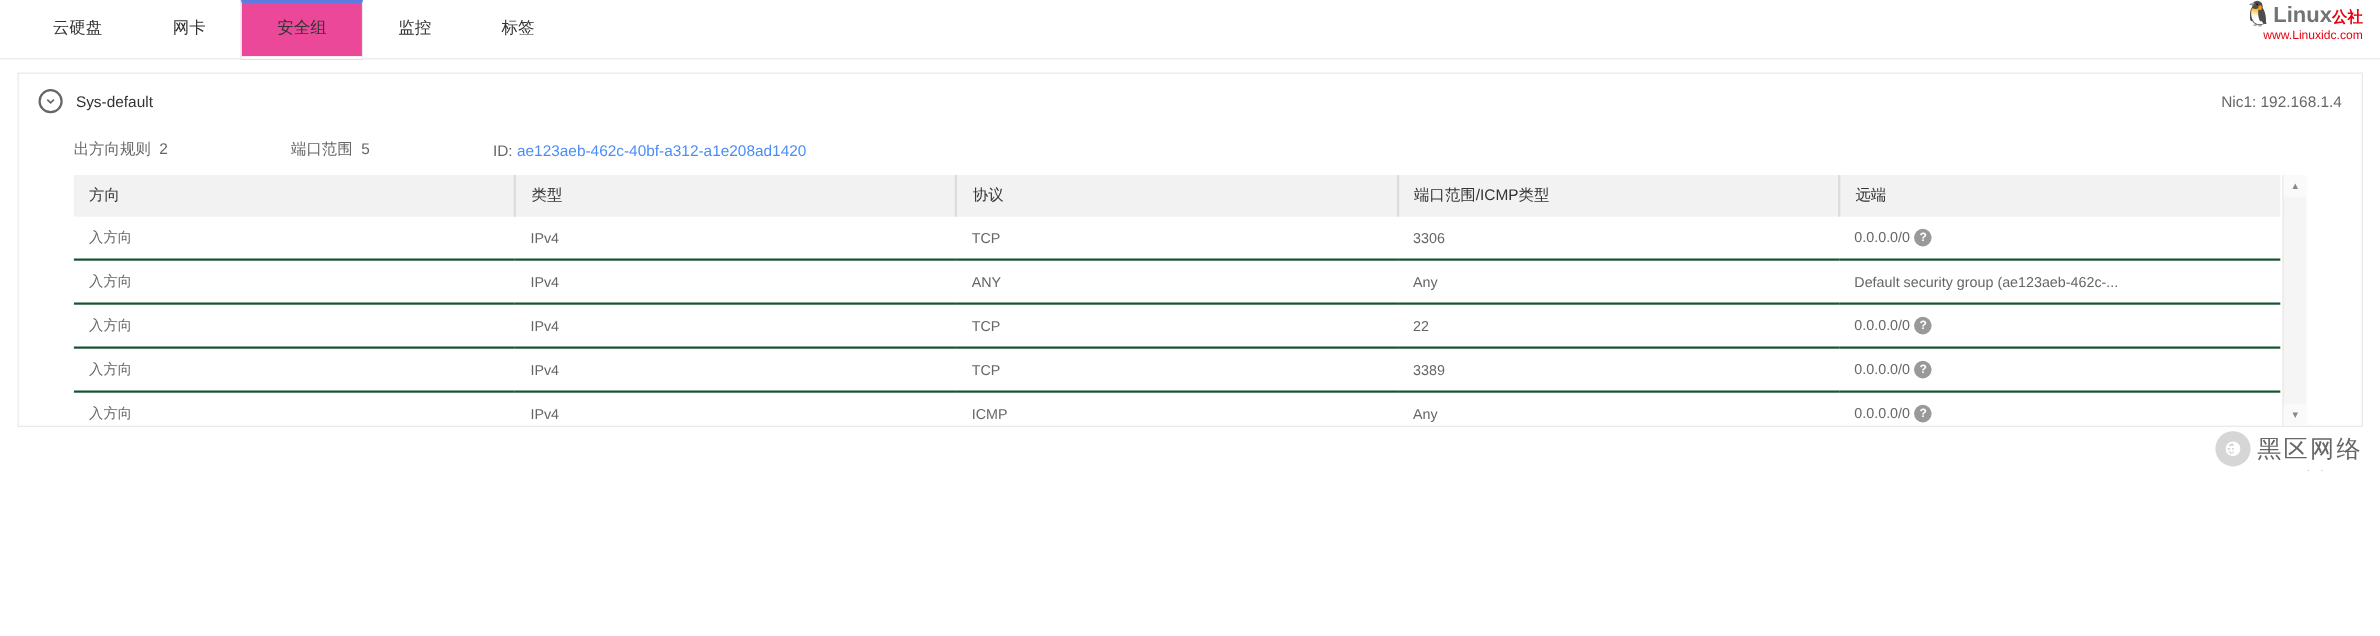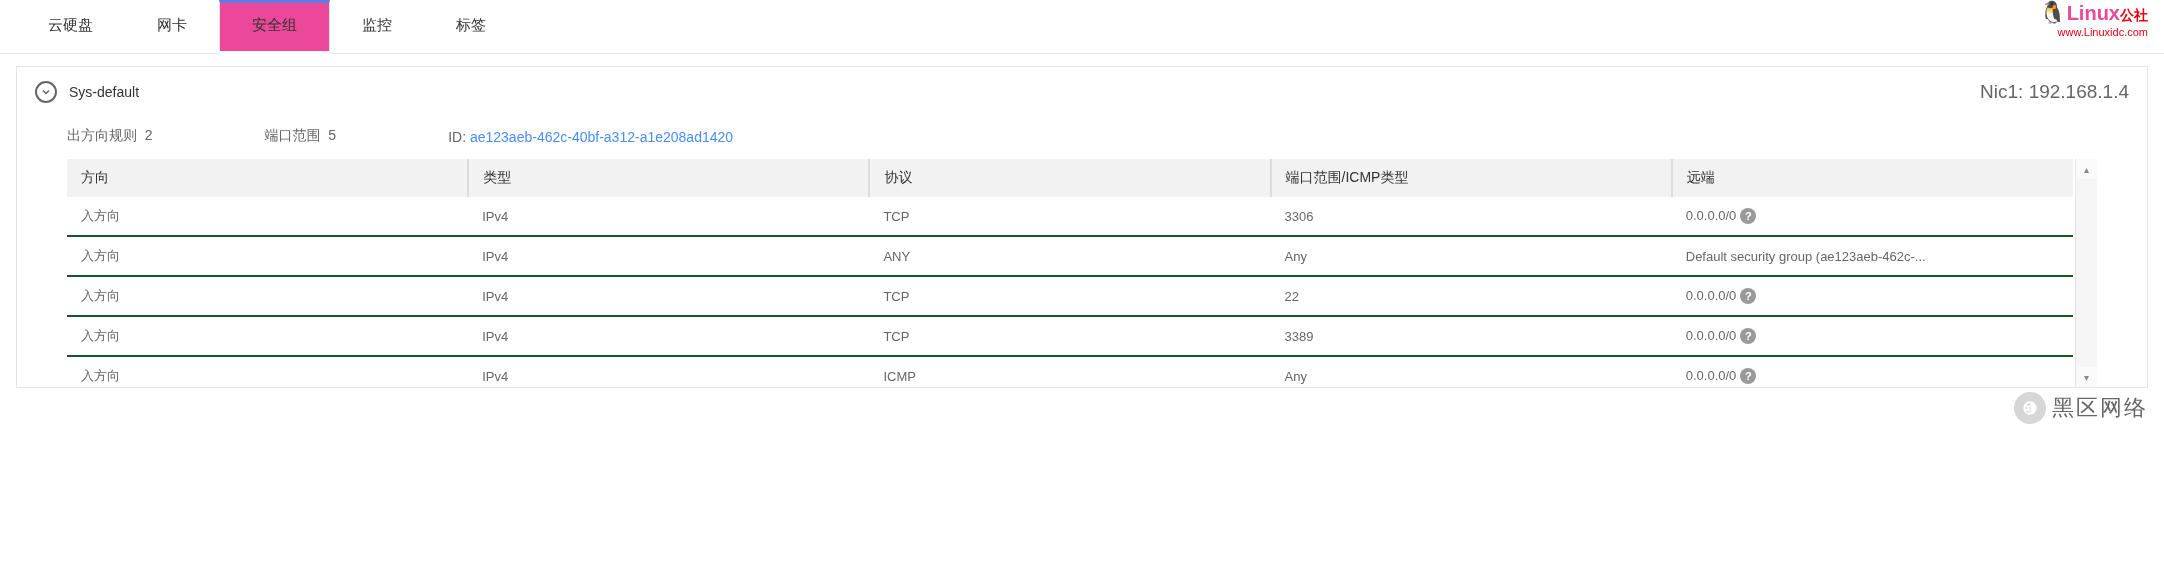--- a/index.html
+++ b/index.html
@@ -36,21 +36,21 @@
     }
     .logo-top {
       position: absolute;
       top: 0;
       right: 16px;
       font-weight: bold;
       font-size: 20px;
       color: #000;
     }
     .logo-top .penguin { font-size: 22px; }
-    .logo-top .linux { color: #ec4899; }
+    .logo-top .linux { color: #737373; }
     .logo-top .red { color: #e60012; font-size: 14px; }
     .logo-url { position: absolute; top: 26px; right: 16px; color: #e60012; font-size: 11px; }
     .panel {
       border: 1px solid #e5e5e5;
       margin: 12px 16px 0 16px;
       background: #fff;
     }
     .panel-header {
       display: flex;
       align-items: center;
@@ -61,21 +61,21 @@
     .chevron-icon {
       width: 22px; height: 22px;
       border: 2px solid #666;
       border-radius: 50%;
       display: inline-flex;
       align-items: center;
       justify-content: center;
       color: #666;
     }
     .chevron-icon svg { width: 12px; height: 12px; }
-    .nic-info { color: #666; font-size: 19px; }
+    .nic-info { color: #666; font-size: 14px; }
     .summary-row {
       display: flex;
       padding: 10px 50px 14px 50px;
       gap: 112px;
       align-items: flex-end;
       color: #666;
       font-size: 14px;
     }
     .summary-item { white-space: nowrap; }
     .id-link { color: #4a8df8; cursor: pointer; }

